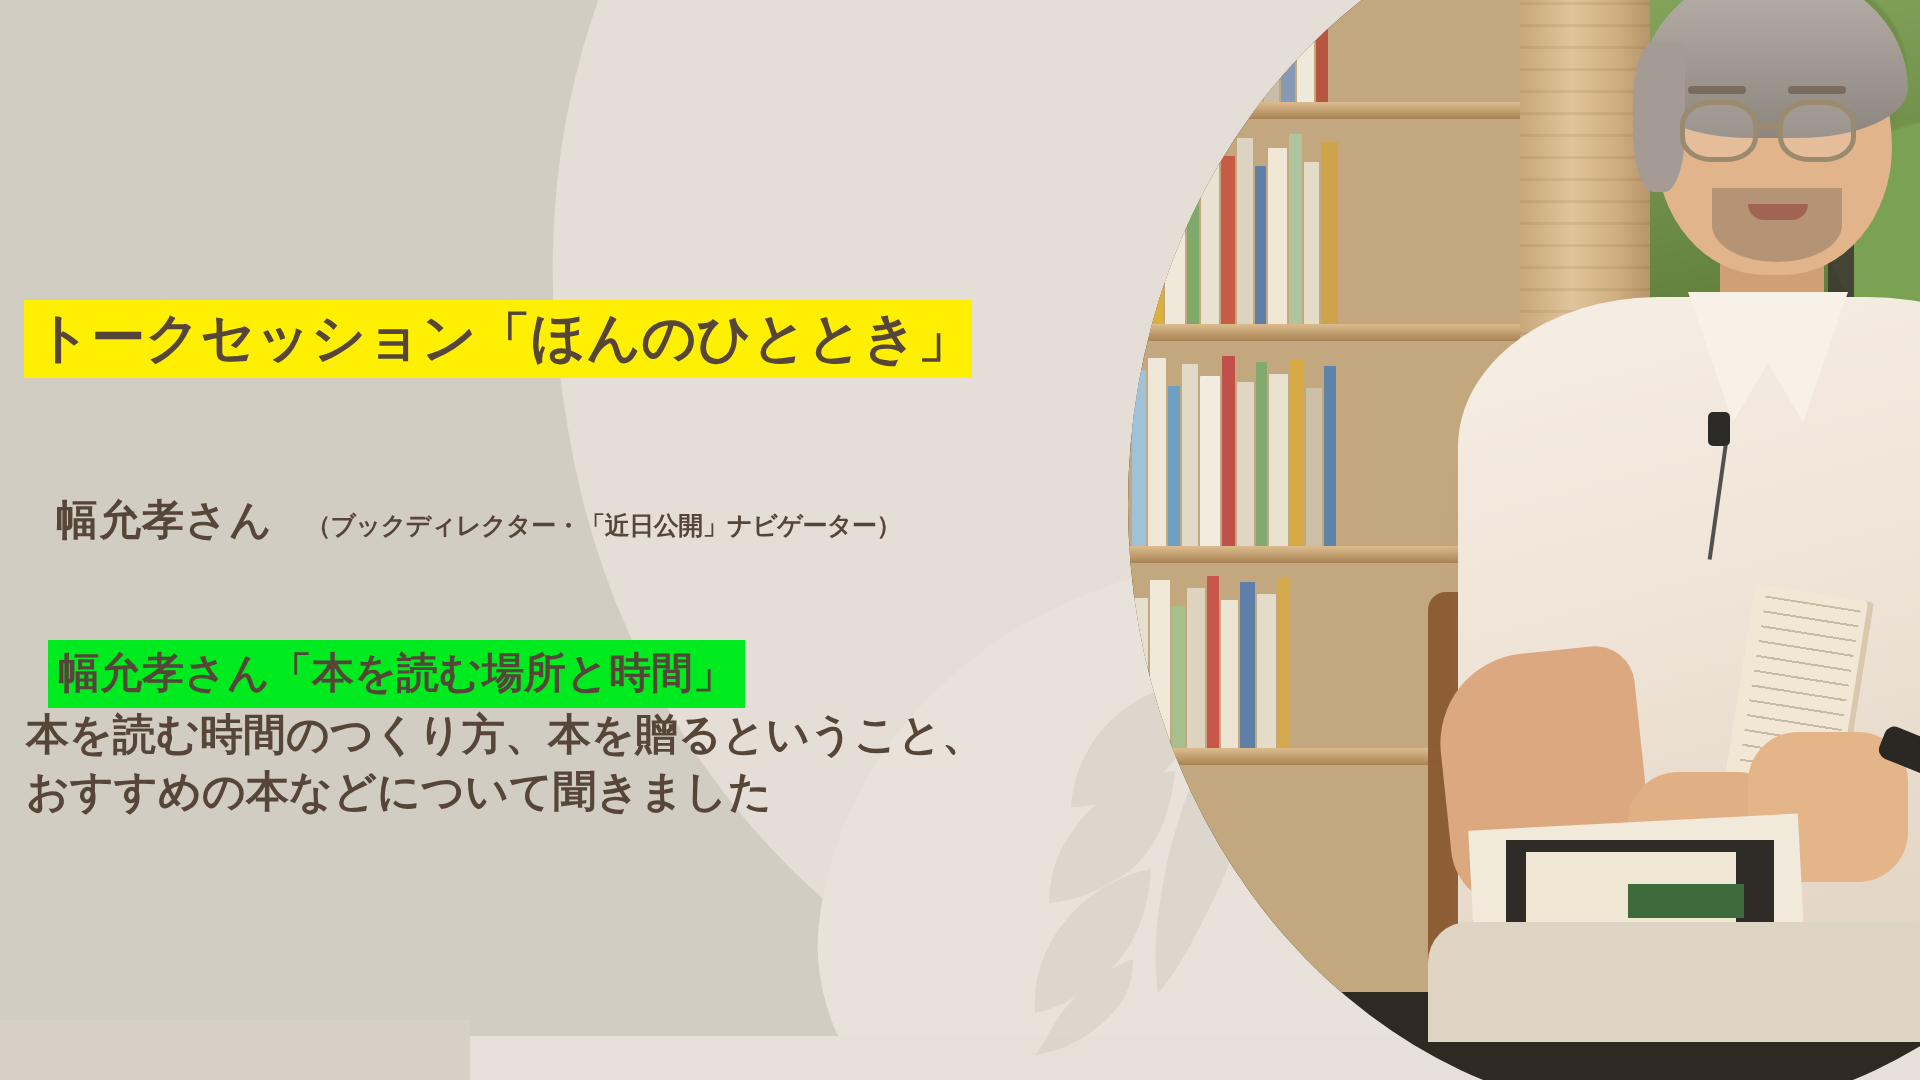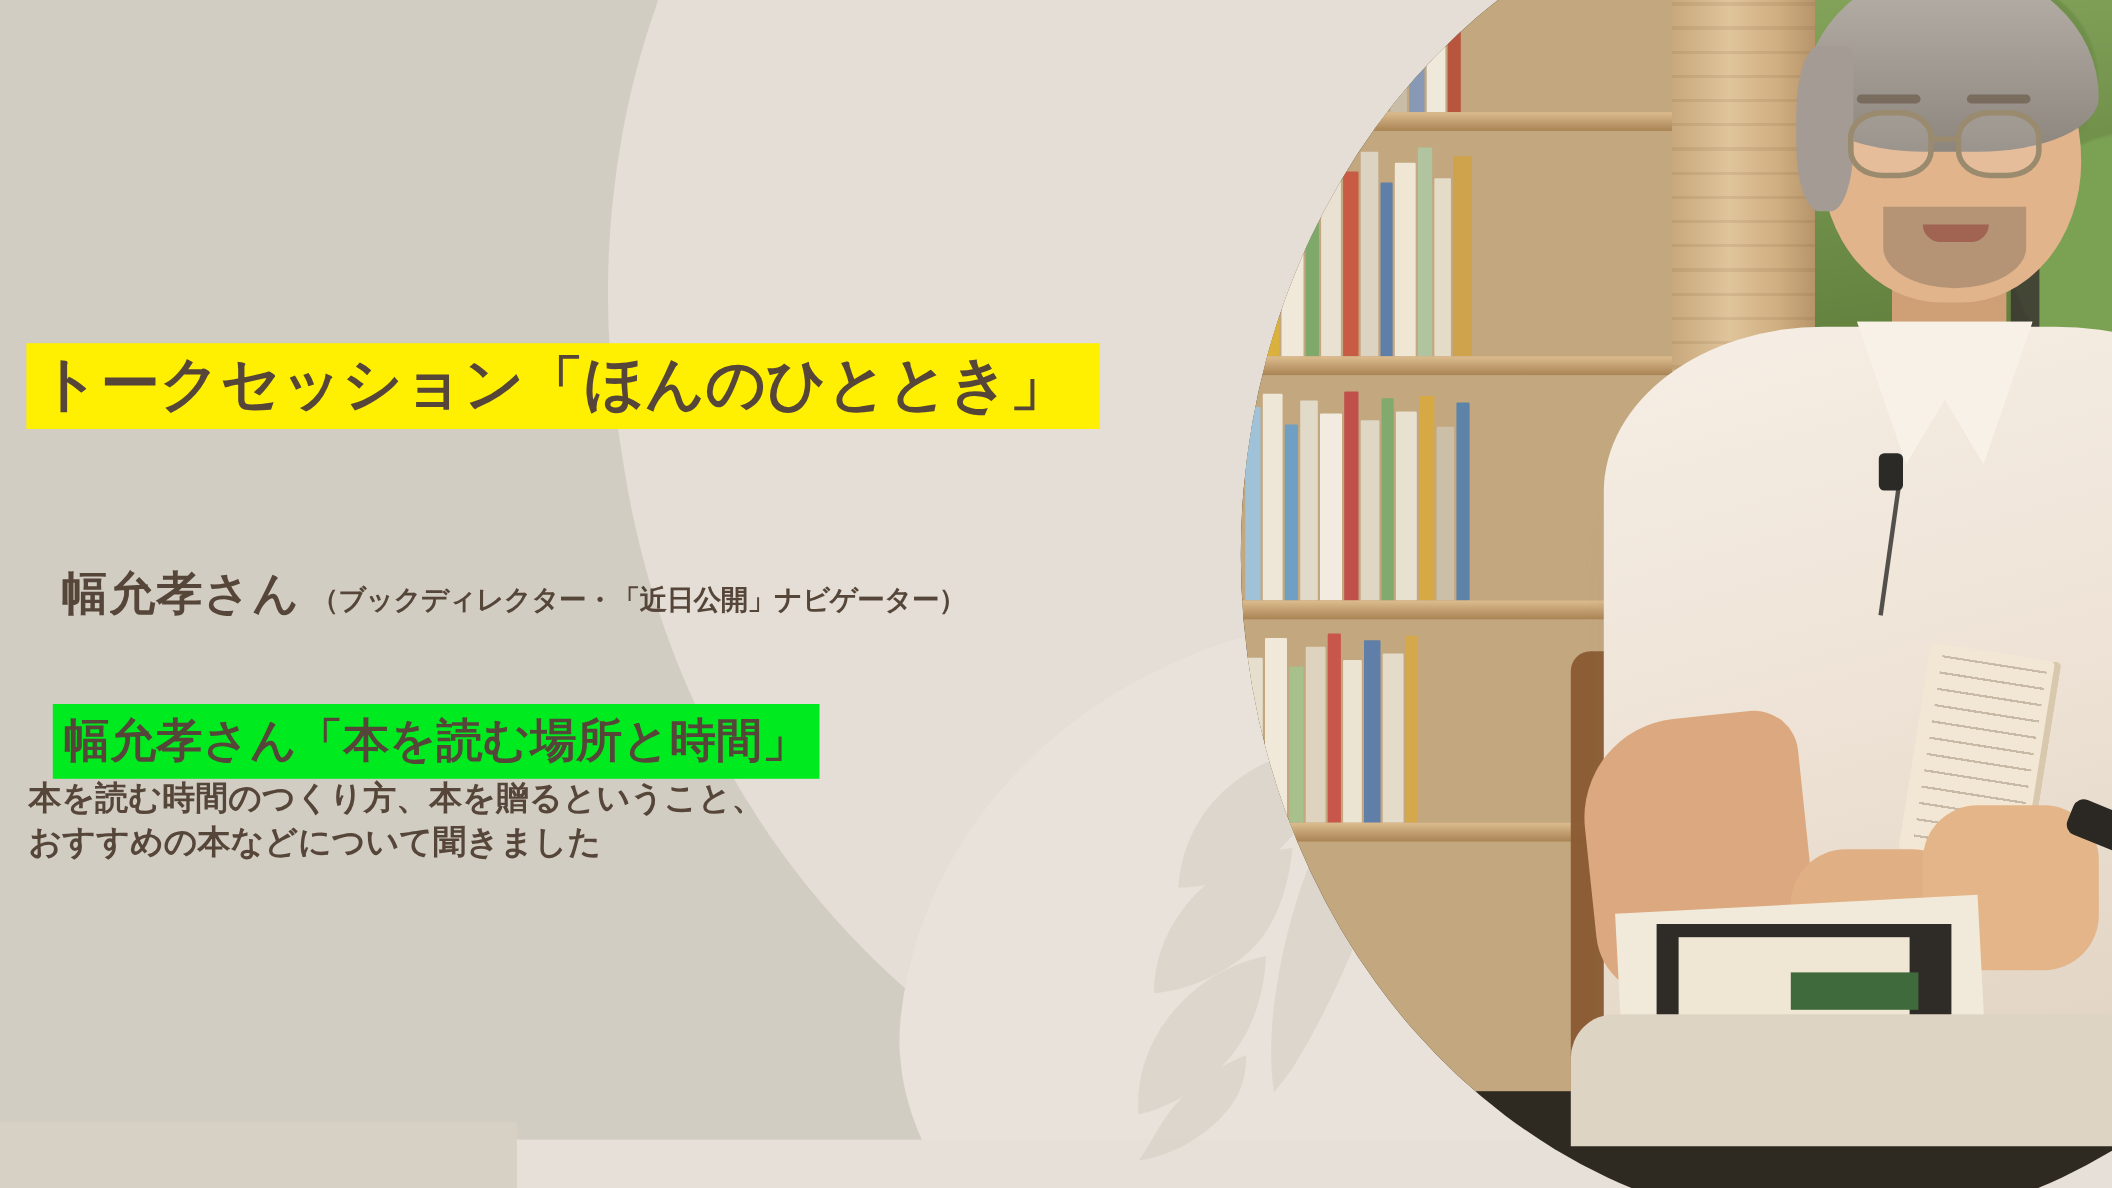--- a/index.html
+++ b/index.html
@@ -254,51 +254,50 @@
     left:16px; top:122px;
     font-size:62px; font-weight:bold;
     letter-spacing:2px; line-height:1.18;
     padding:6px 14px 10px 14px;
   }
 
   .sub-line1 {
     left:24px; top:300px;
     font-size:54px; font-weight:bold;
     letter-spacing:0px; line-height:1.2;
-    padding:5px 28px 8px 12px;
-    margin-top:12px;
+    padding:5px 0 8px 12px;
   }
   .sub-line2 {
     left:24px; top:368px;
     font-size:54px; font-weight:bold;
     letter-spacing:0px; line-height:1.2;
     padding:5px 12px 8px 12px;
   }
 
   .speaker {
-    left:56px; top:512px;
-    display:flex; align-items:baseline;
+    left:56px; top:492px;
+    display:flex; align-items:baseline;gap:23px;
   }
   .speaker-name {
     font-size:42px; font-weight:bold; letter-spacing:1px; color:#564639;
   }
   .speaker-role {
     font-size:25px; font-weight:bold; letter-spacing:-0.5px; color:#564639;
     margin-left:10px;
   }
 
   .theme {
     left:48px; top:640px;
     font-size:42px; font-weight:bold; letter-spacing:0px;
     padding:5px 10px 7px 10px;
   }
 
   .desc {
     left:26px; top:706px;
-    font-size:30px; font-weight:bold; line-height:1.32;
+    font-size:43px; font-weight:bold; line-height:1.32;
     letter-spacing:0px;
   }
   .desc div { white-space:nowrap; }
 </style>
 </head>
 <body>
 
 <div id="slide">
 
   <div class="bg-left"></div>

